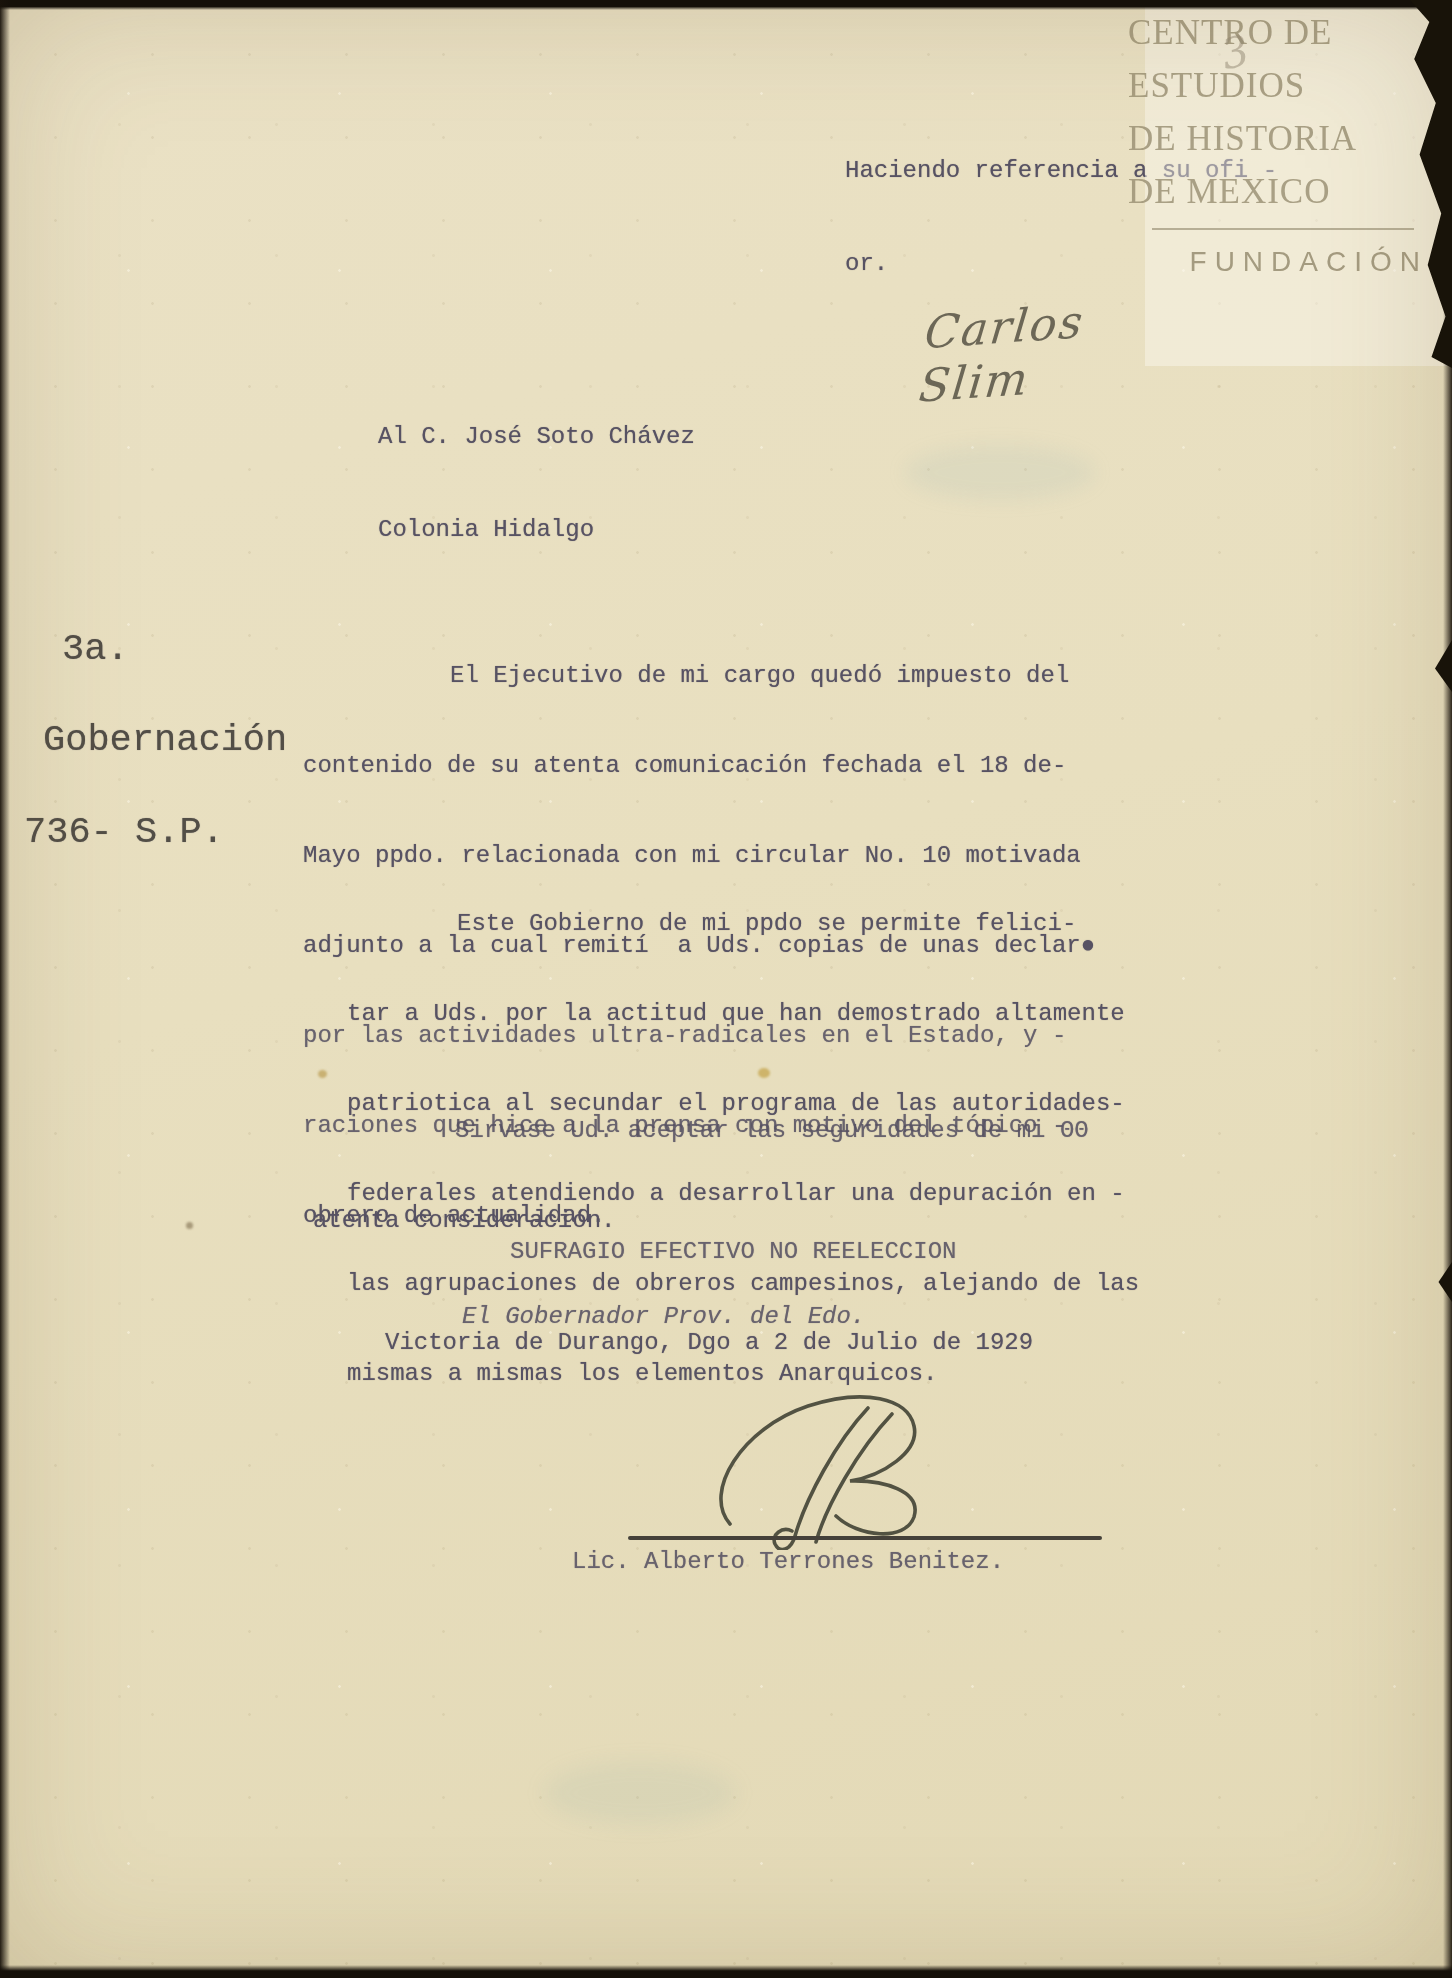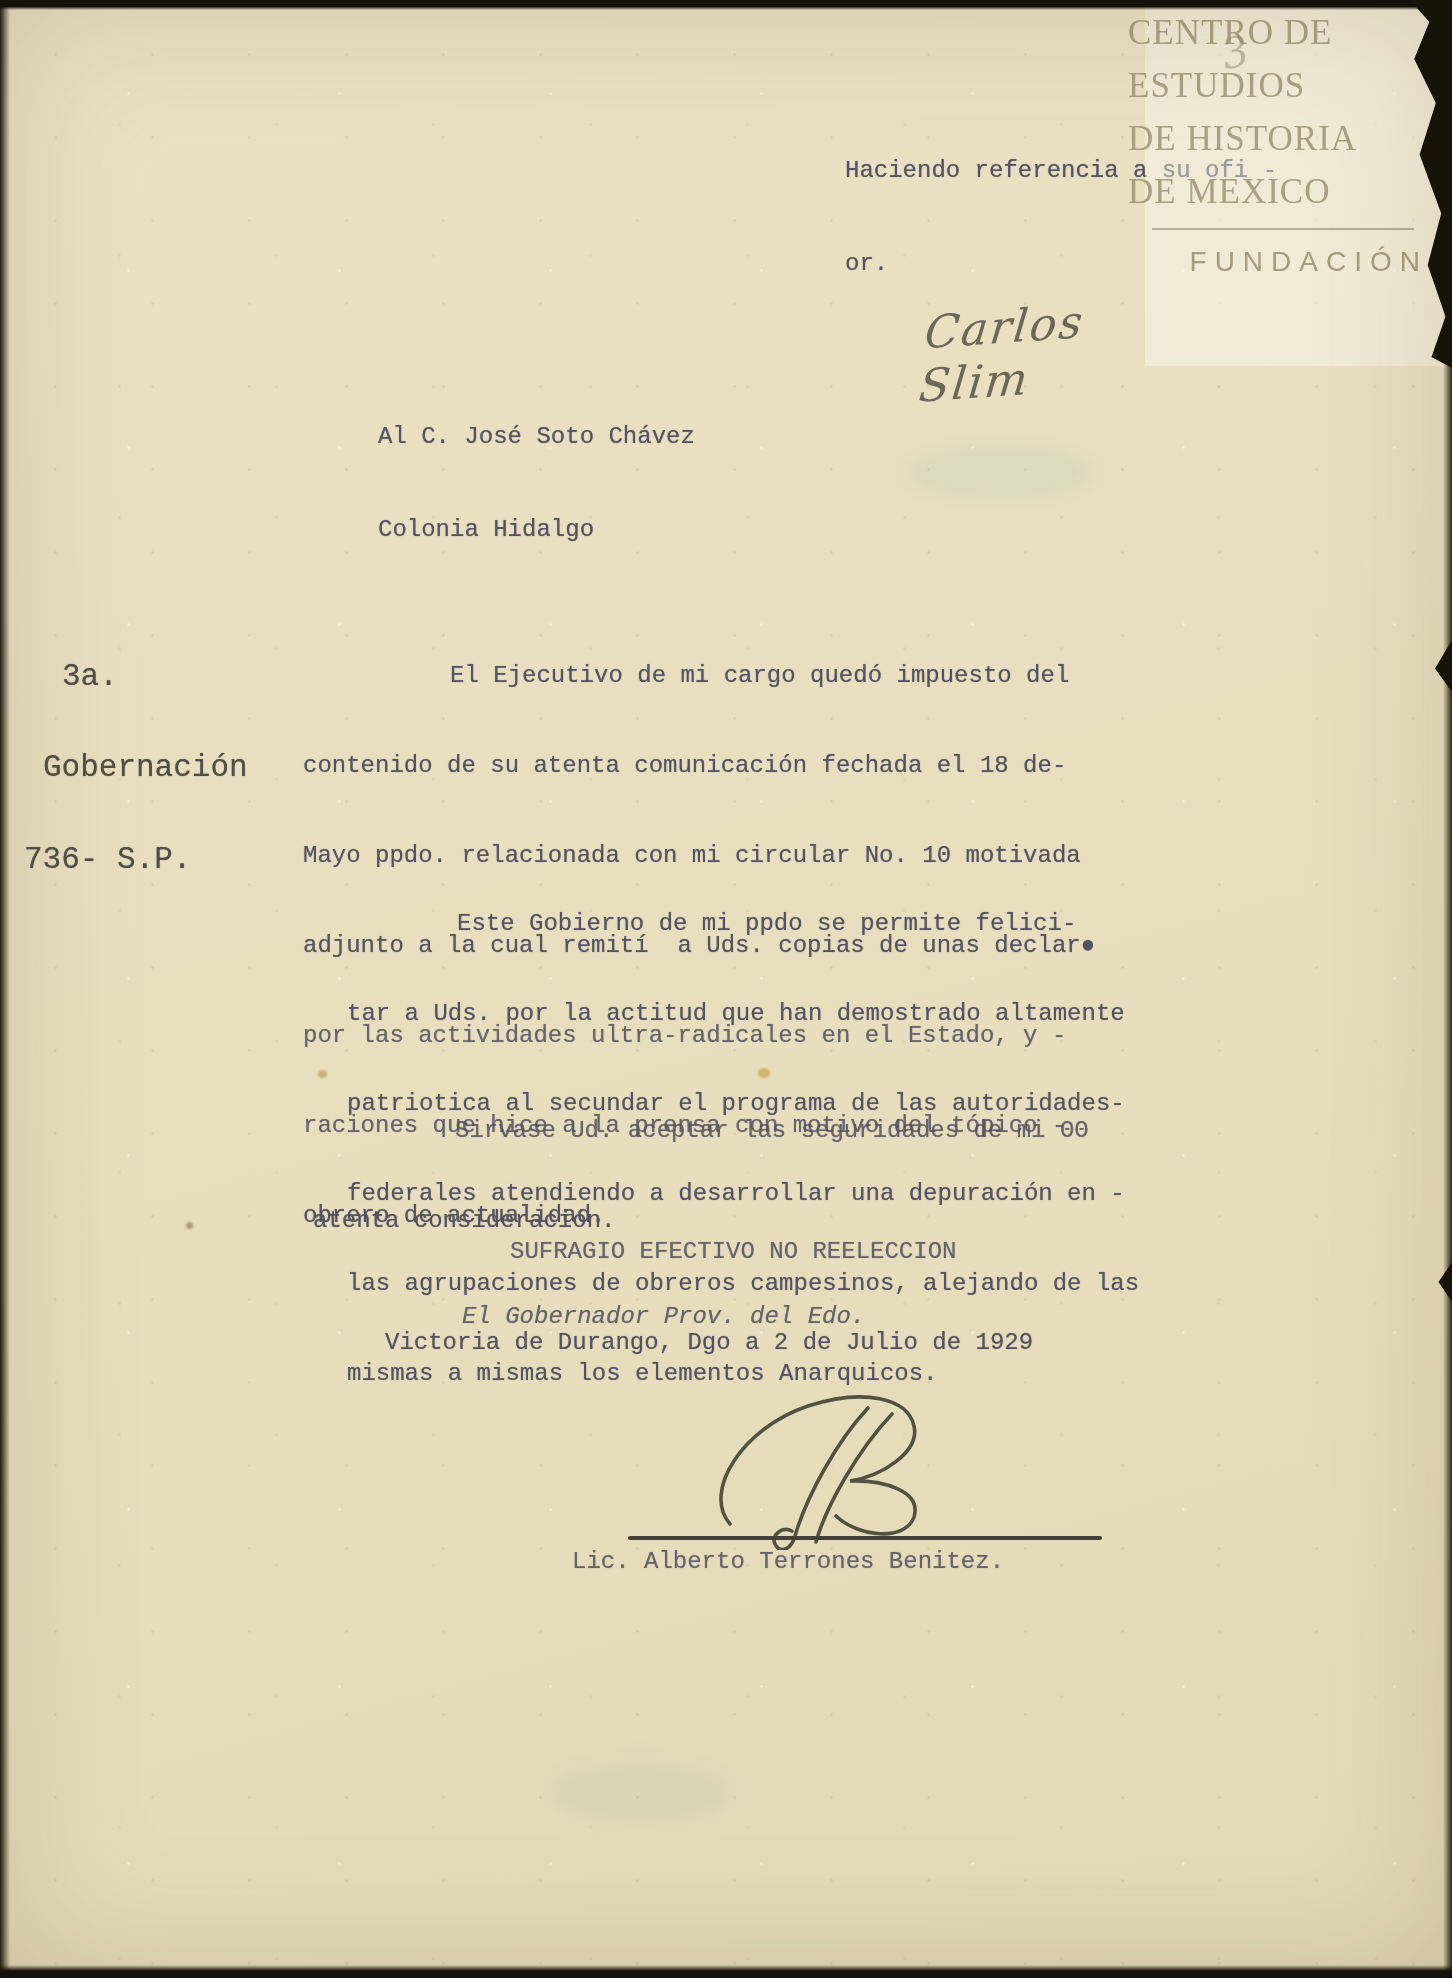--- a/index.html
+++ b/index.html
@@ -8,21 +8,21 @@
       radial-gradient(circle, rgba(126,106,60,0.10) 1px, transparent 1.7px),
       radial-gradient(circle, rgba(120,100,55,0.07) 1px, transparent 1.9px),
       radial-gradient(circle, rgba(255,252,238,0.45) 1px, transparent 1.6px),
       linear-gradient(165deg,#eae1c5 0%,#e8dfbf 45%,#e3d9b6 100%);
     background-size:97px 83px,157px 131px,211px 177px,100% 100%;
     background-position:7px 13px,41px 59px,23px 5px,0 0;
     font-family:"Liberation Mono",monospace;}
   .vignette{position:absolute;inset:0;box-shadow:inset 0 0 140px rgba(108,88,46,0.22);pointer-events:none;z-index:6;}
   .t{position:absolute;color:#575263;white-space:pre;text-shadow:0 0 1px rgba(80,76,92,0.6);}
   .tw{font-size:24px;line-height:31px;}
-  .mgn{font-size:31px;line-height:32px;color:#524e46;margin-top:28px;}
+  .mgn{font-size:37px;line-height:32px;color:#524e46;}
   .ln{display:block;}
   .ind1{padding-left:147px;} .ind2{padding-left:110px;} .ind3{padding-left:142px;}
   .faded{opacity:.88;}
   
   .wm-box{position:absolute;left:1145px;top:0;width:307px;height:366px;background:rgba(253,251,244,0.42);z-index:3;}
   .wm-text{position:absolute;left:1128px;top:6px;width:286px;z-index:4;
     font-family:Liberation Serif, serif;font-size:35px;line-height:53px;color:rgba(151,141,113,0.80);letter-spacing:1px;}
   .wm-rule{position:absolute;left:1152px;top:228px;width:262px;height:2px;background:rgba(151,141,113,0.65);z-index:4;}
   .wm-fund{position:absolute;left:1128px;top:246px;width:300px;text-align:right;z-index:4;
     font-family:"Liberation Sans",sans-serif;font-size:28px;color:rgba(151,141,113,0.85);letter-spacing:8px;}

